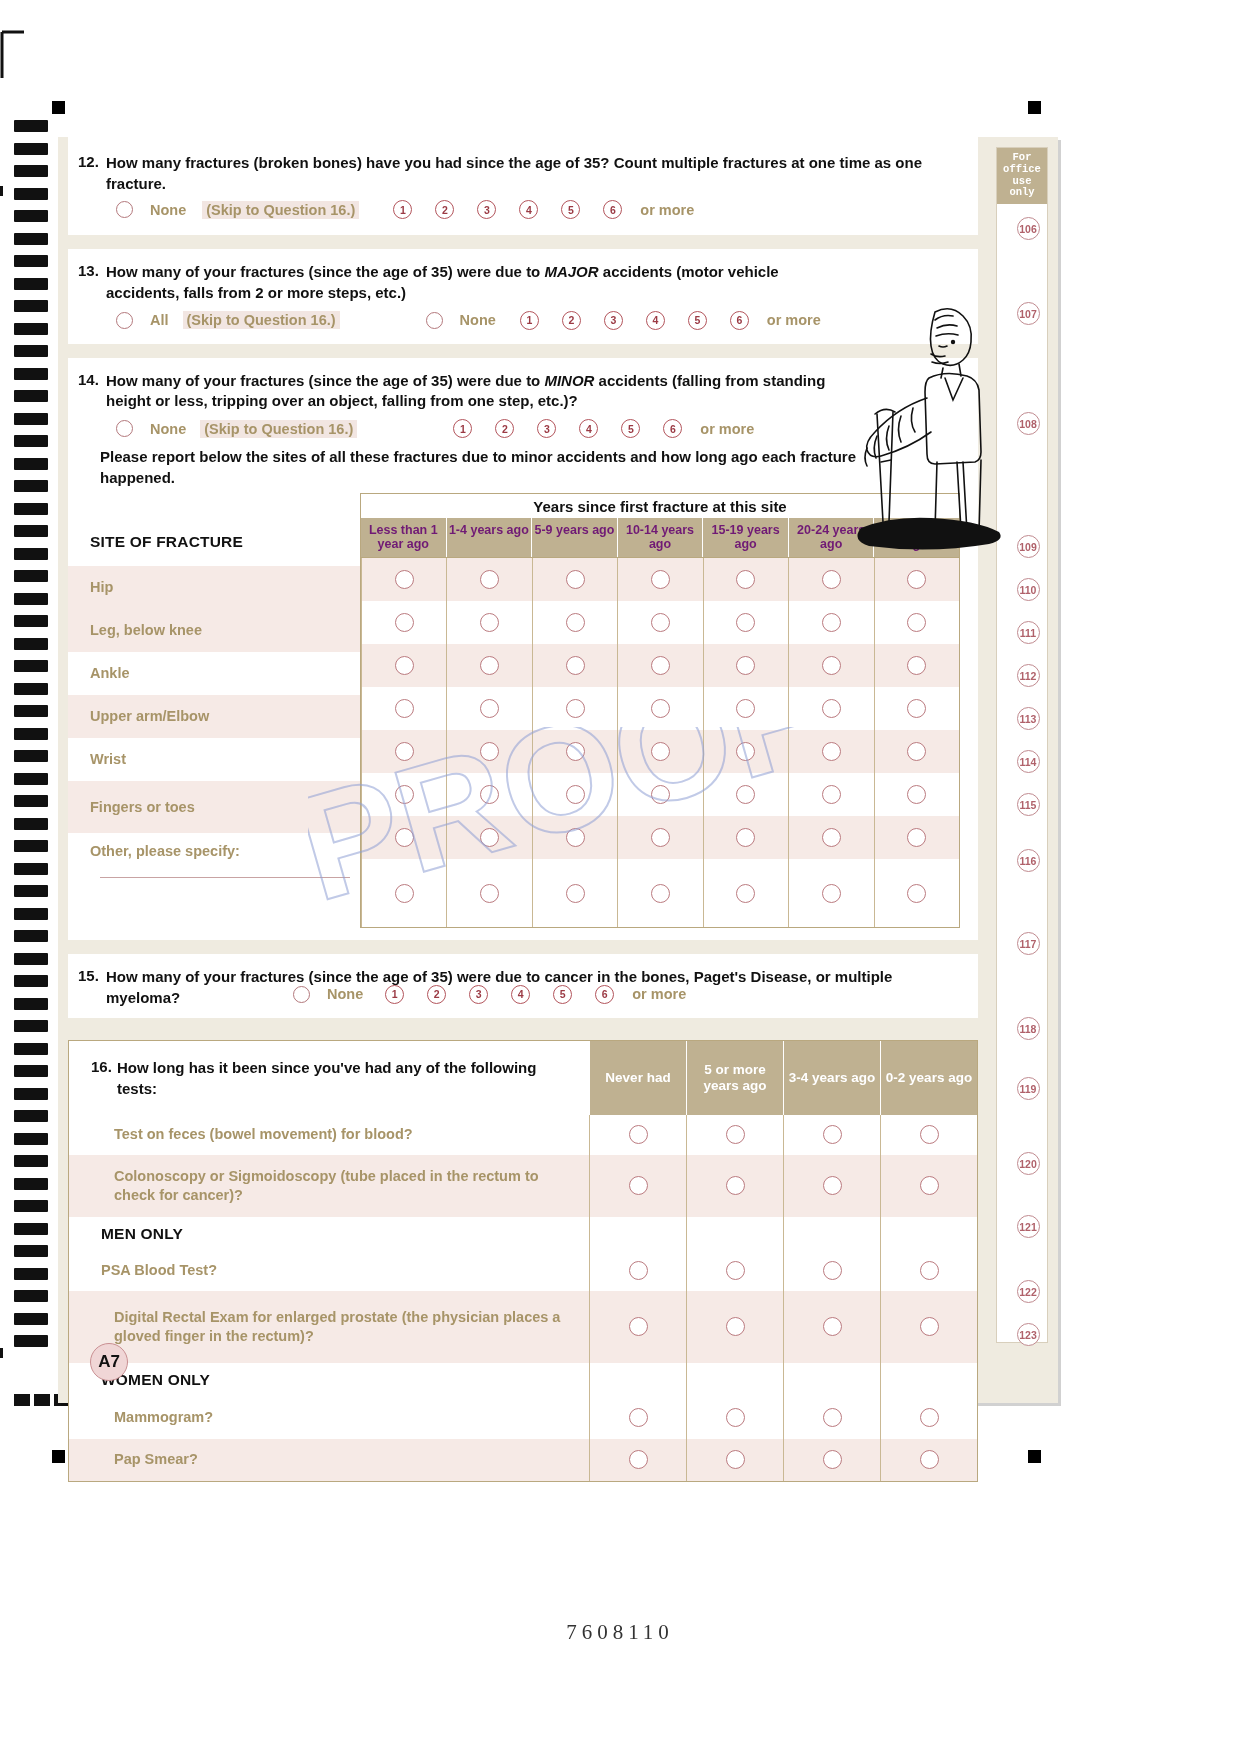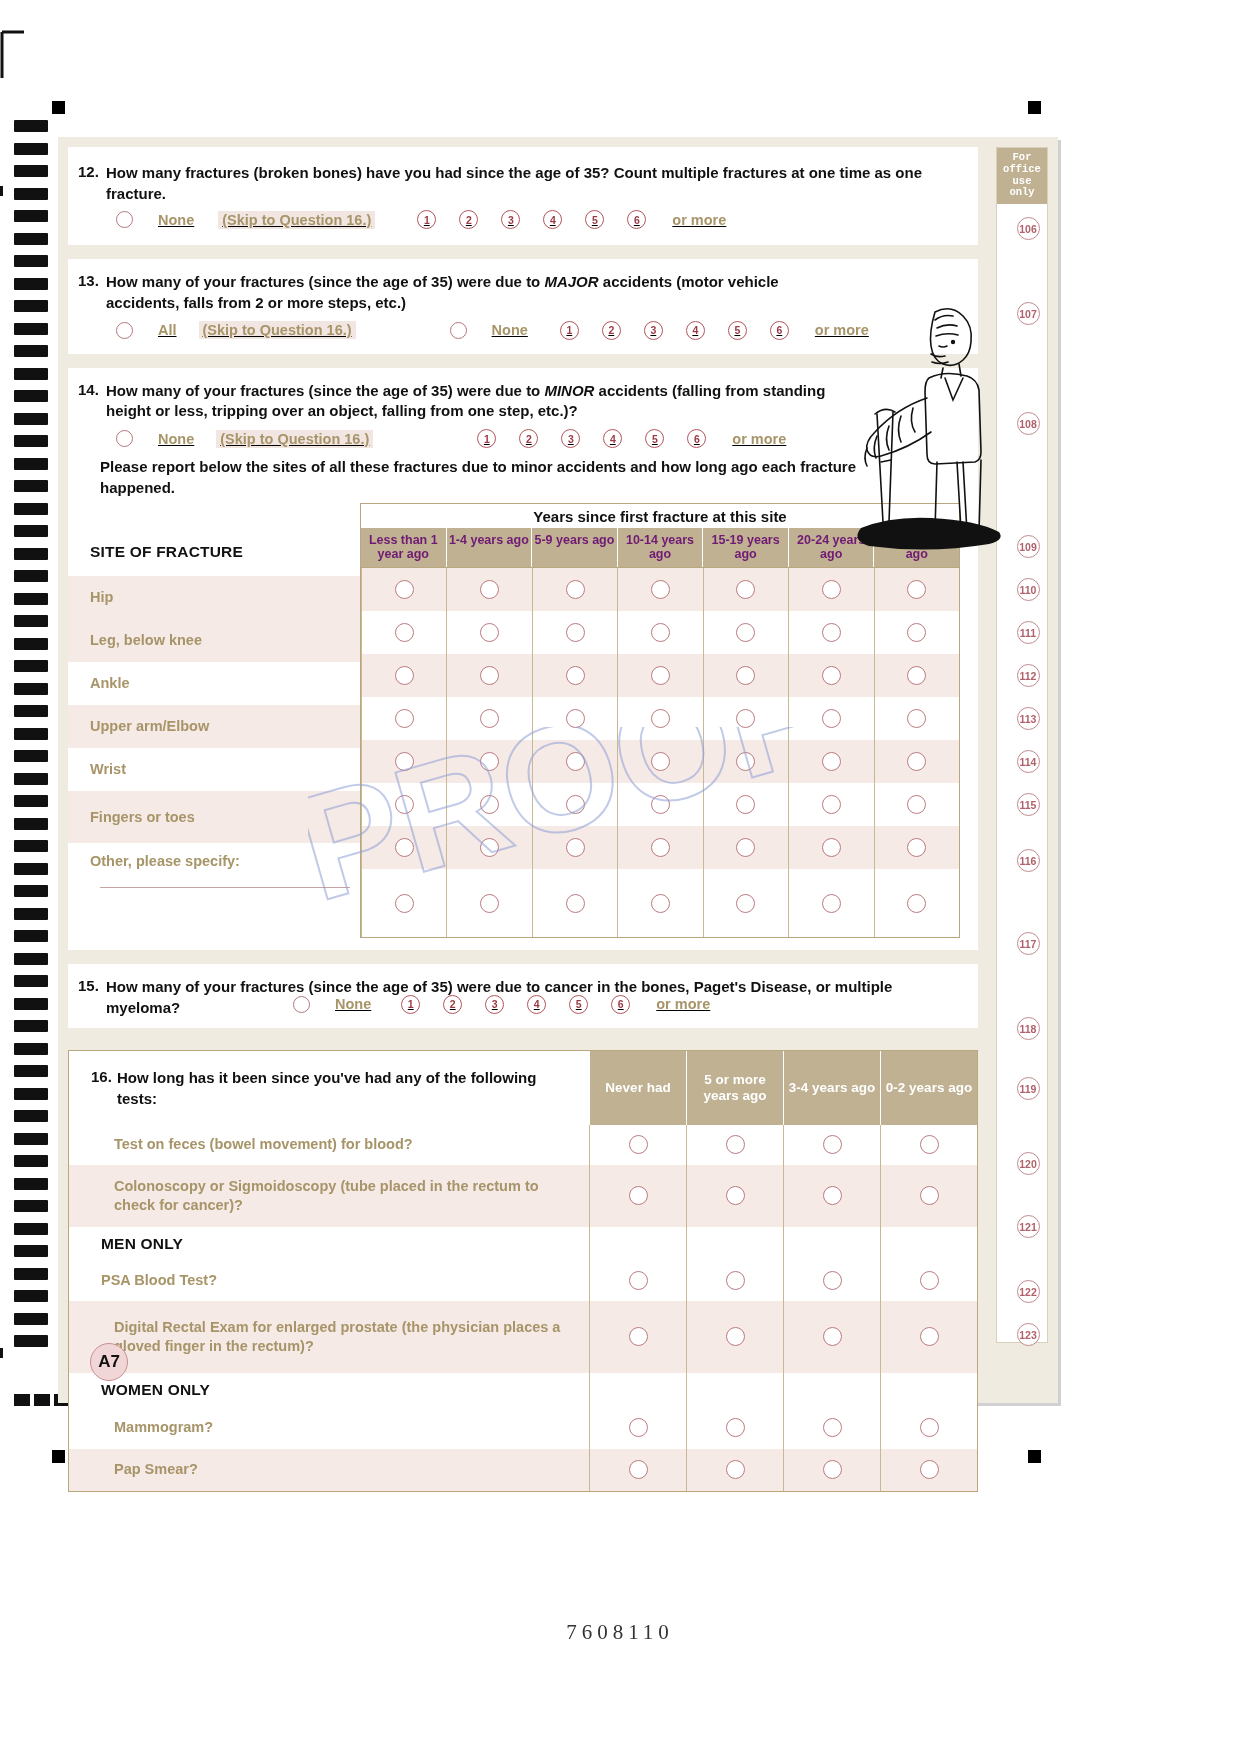--- a/index.html
+++ b/index.html
@@ -61,21 +61,21 @@
     display:inline-block; width:17px; height:17px;
     border:1.4px solid #B3787C; border-radius:50%;
     vertical-align:middle; background:#fff;
   }
   .tan-label { color:#A79468; font-weight:bold; font-size:14.5px; }
   .skip-hl {
     background:#F2E6E2; color:#A79468; font-weight:bold; font-size:14.5px;
     padding:1px 4px;
   }
 
-  .answerline { display:flex; align-items:center; gap:16px; padding-left:48px;text-decoration:underline; }
+  .answerline { display:flex; align-items:center; gap:8px; padding-left:48px; }
   .opts { display:flex; align-items:center; gap:23px; }
 
   
   .office-col {
     position:absolute; right:10px; top:10px;
     width:52px; background:#ffffff;
     border:1px solid #D8CFBC;
   }
   .office-head {
     background:#BFB191; color:#ffffff; font-weight:bold;
@@ -245,21 +245,21 @@
 <div class="binding-foot">
   <i></i><i></i><i class="wide"></i>
 </div>
 
 <div class="page">
 
   <div class="office-col" style="height:1196px;">
     <div class="office-head">For office use only</div>
   </div>
 
-  <div class="qblock" style="margin-top:10px; padding:16px 0 16px; width:910px;">
+  <div class="qblock" style="padding:16px 0 16px; width:910px;">
     <div class="qrow">
       <div class="qnum">12.</div>
       <div class="qtext" style="max-width:830px;">
         <span>How many fractures (broken bones) have you had </span><span style="font-weight:bold">since the age of 35</span><span>?  Count multiple fractures at one time as one fracture.</span>
       </div>
     </div>
     <div class="answerline" style="margin-top:6px;">
       <span class="bubble"></span>
       <span class="tan-label" style="margin:0 8px 0 9px;">None</span>
       <span class="skip-hl">(Skip to Question 16.)</span>

